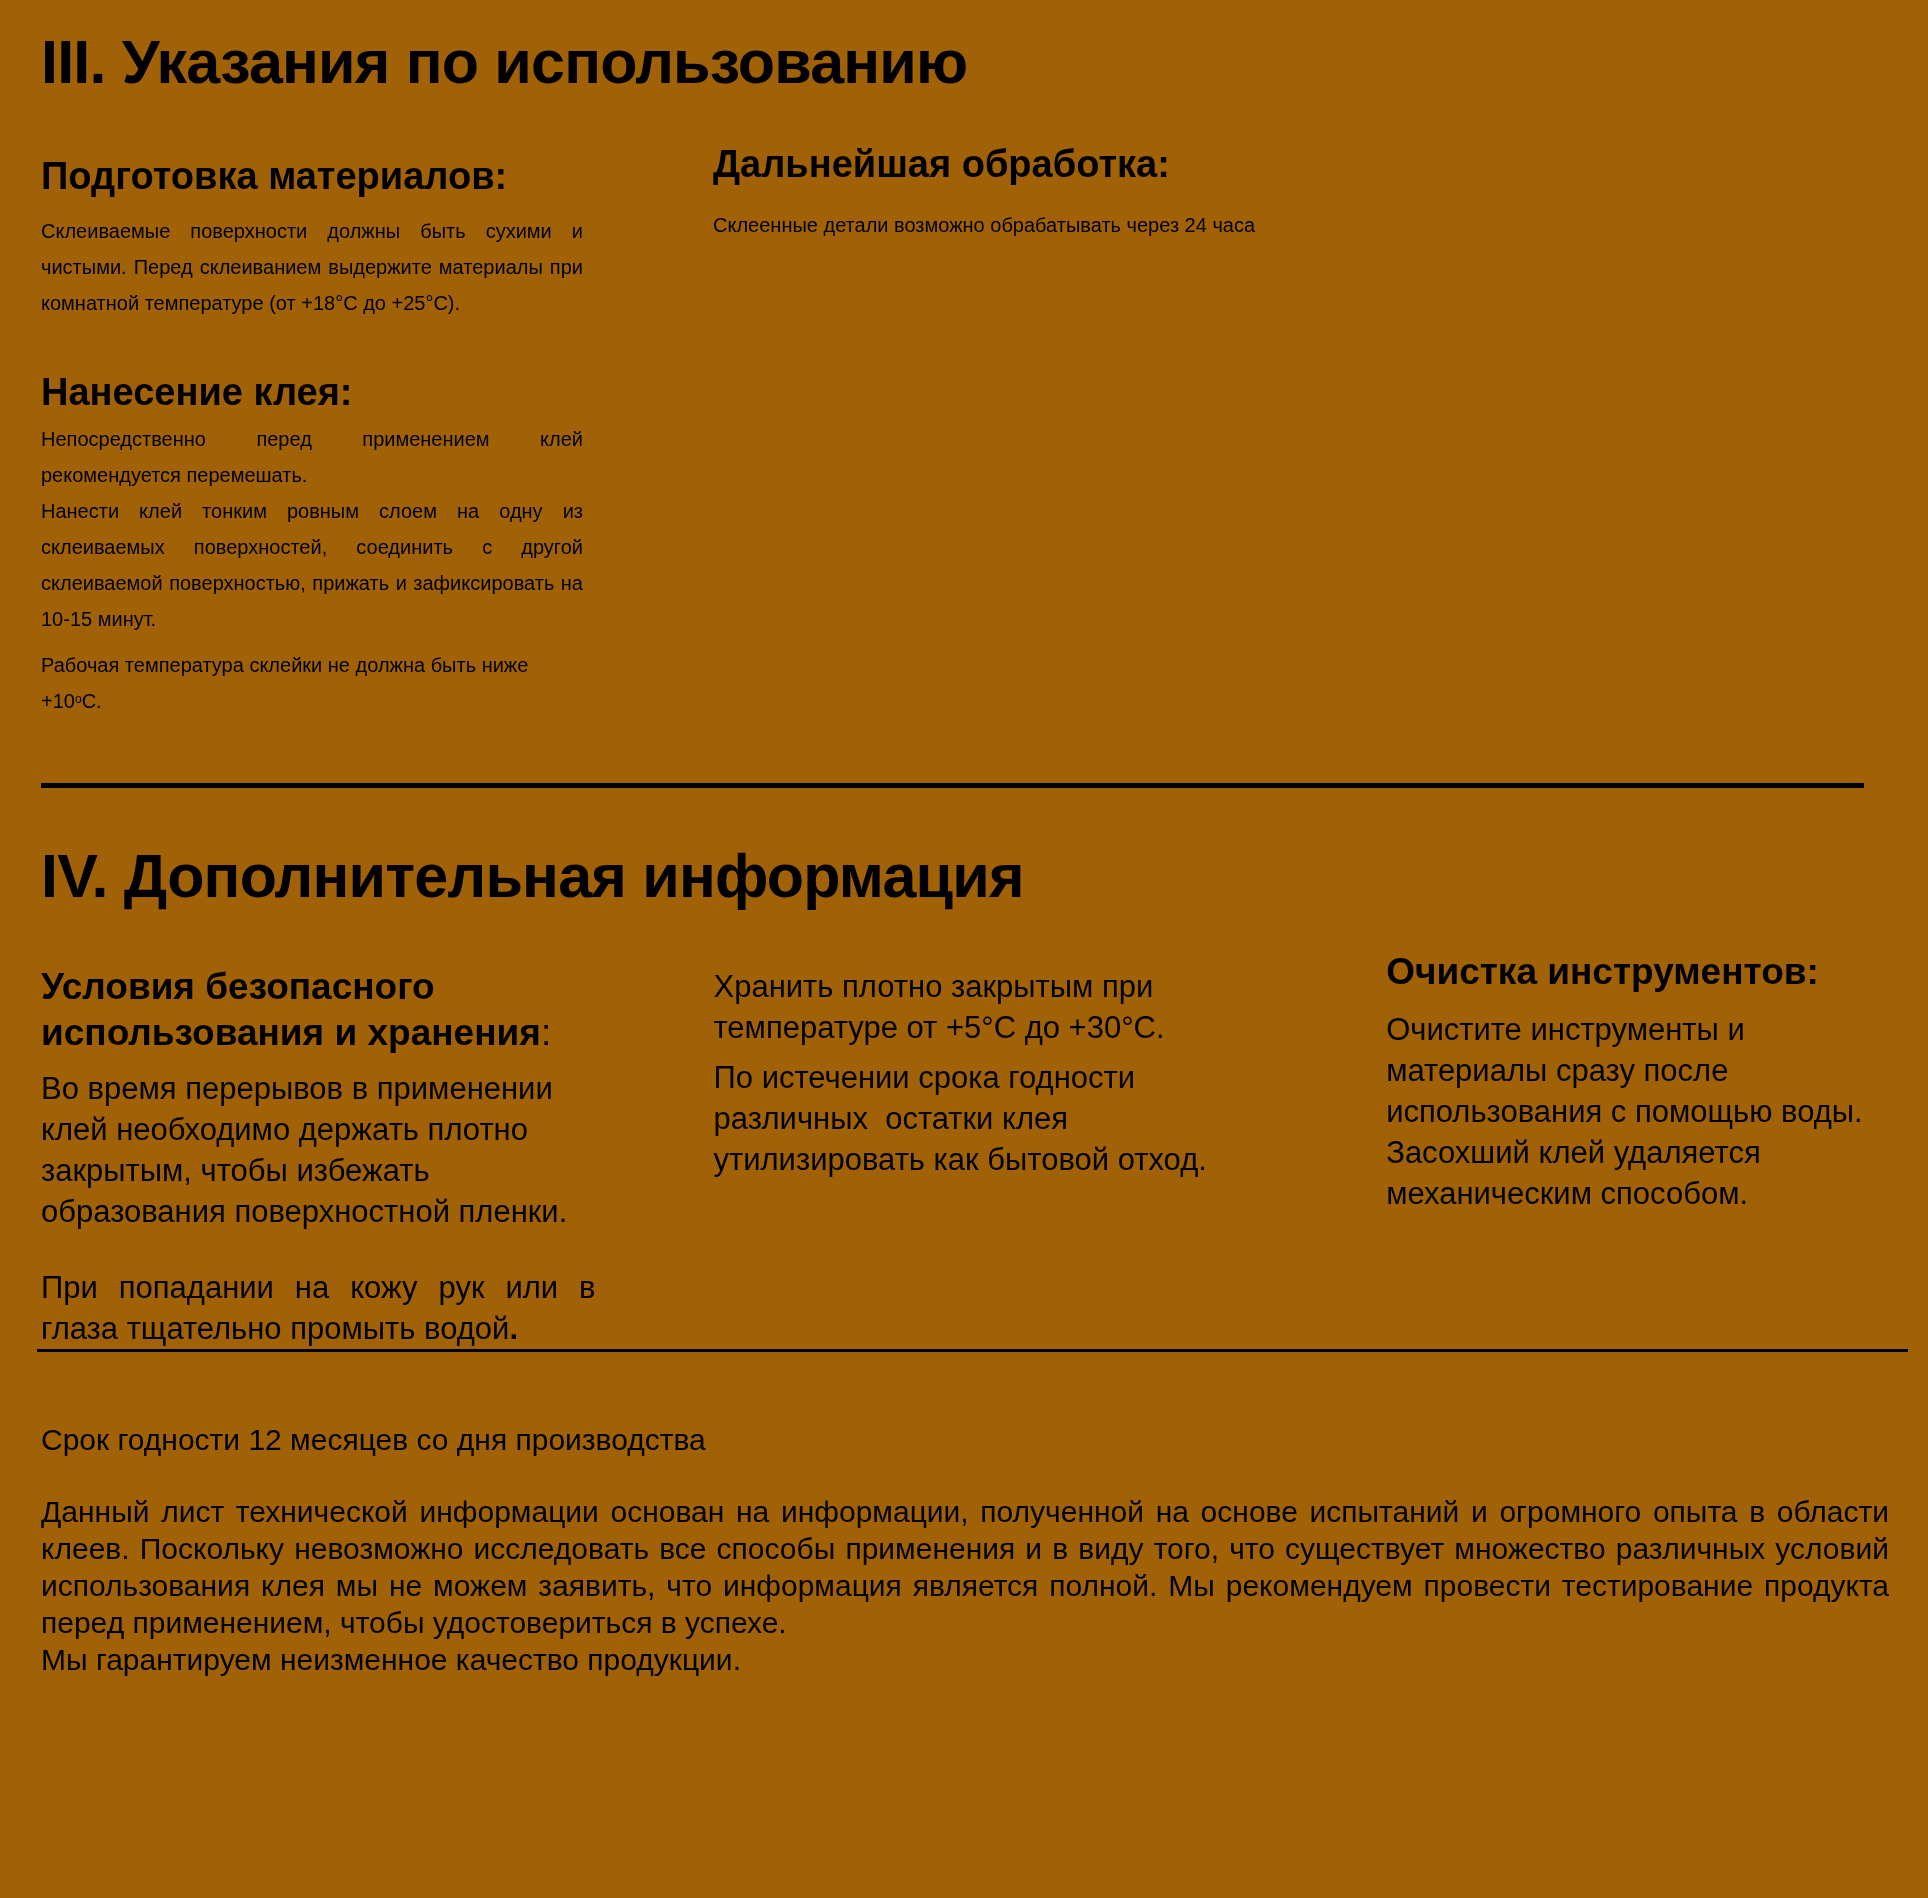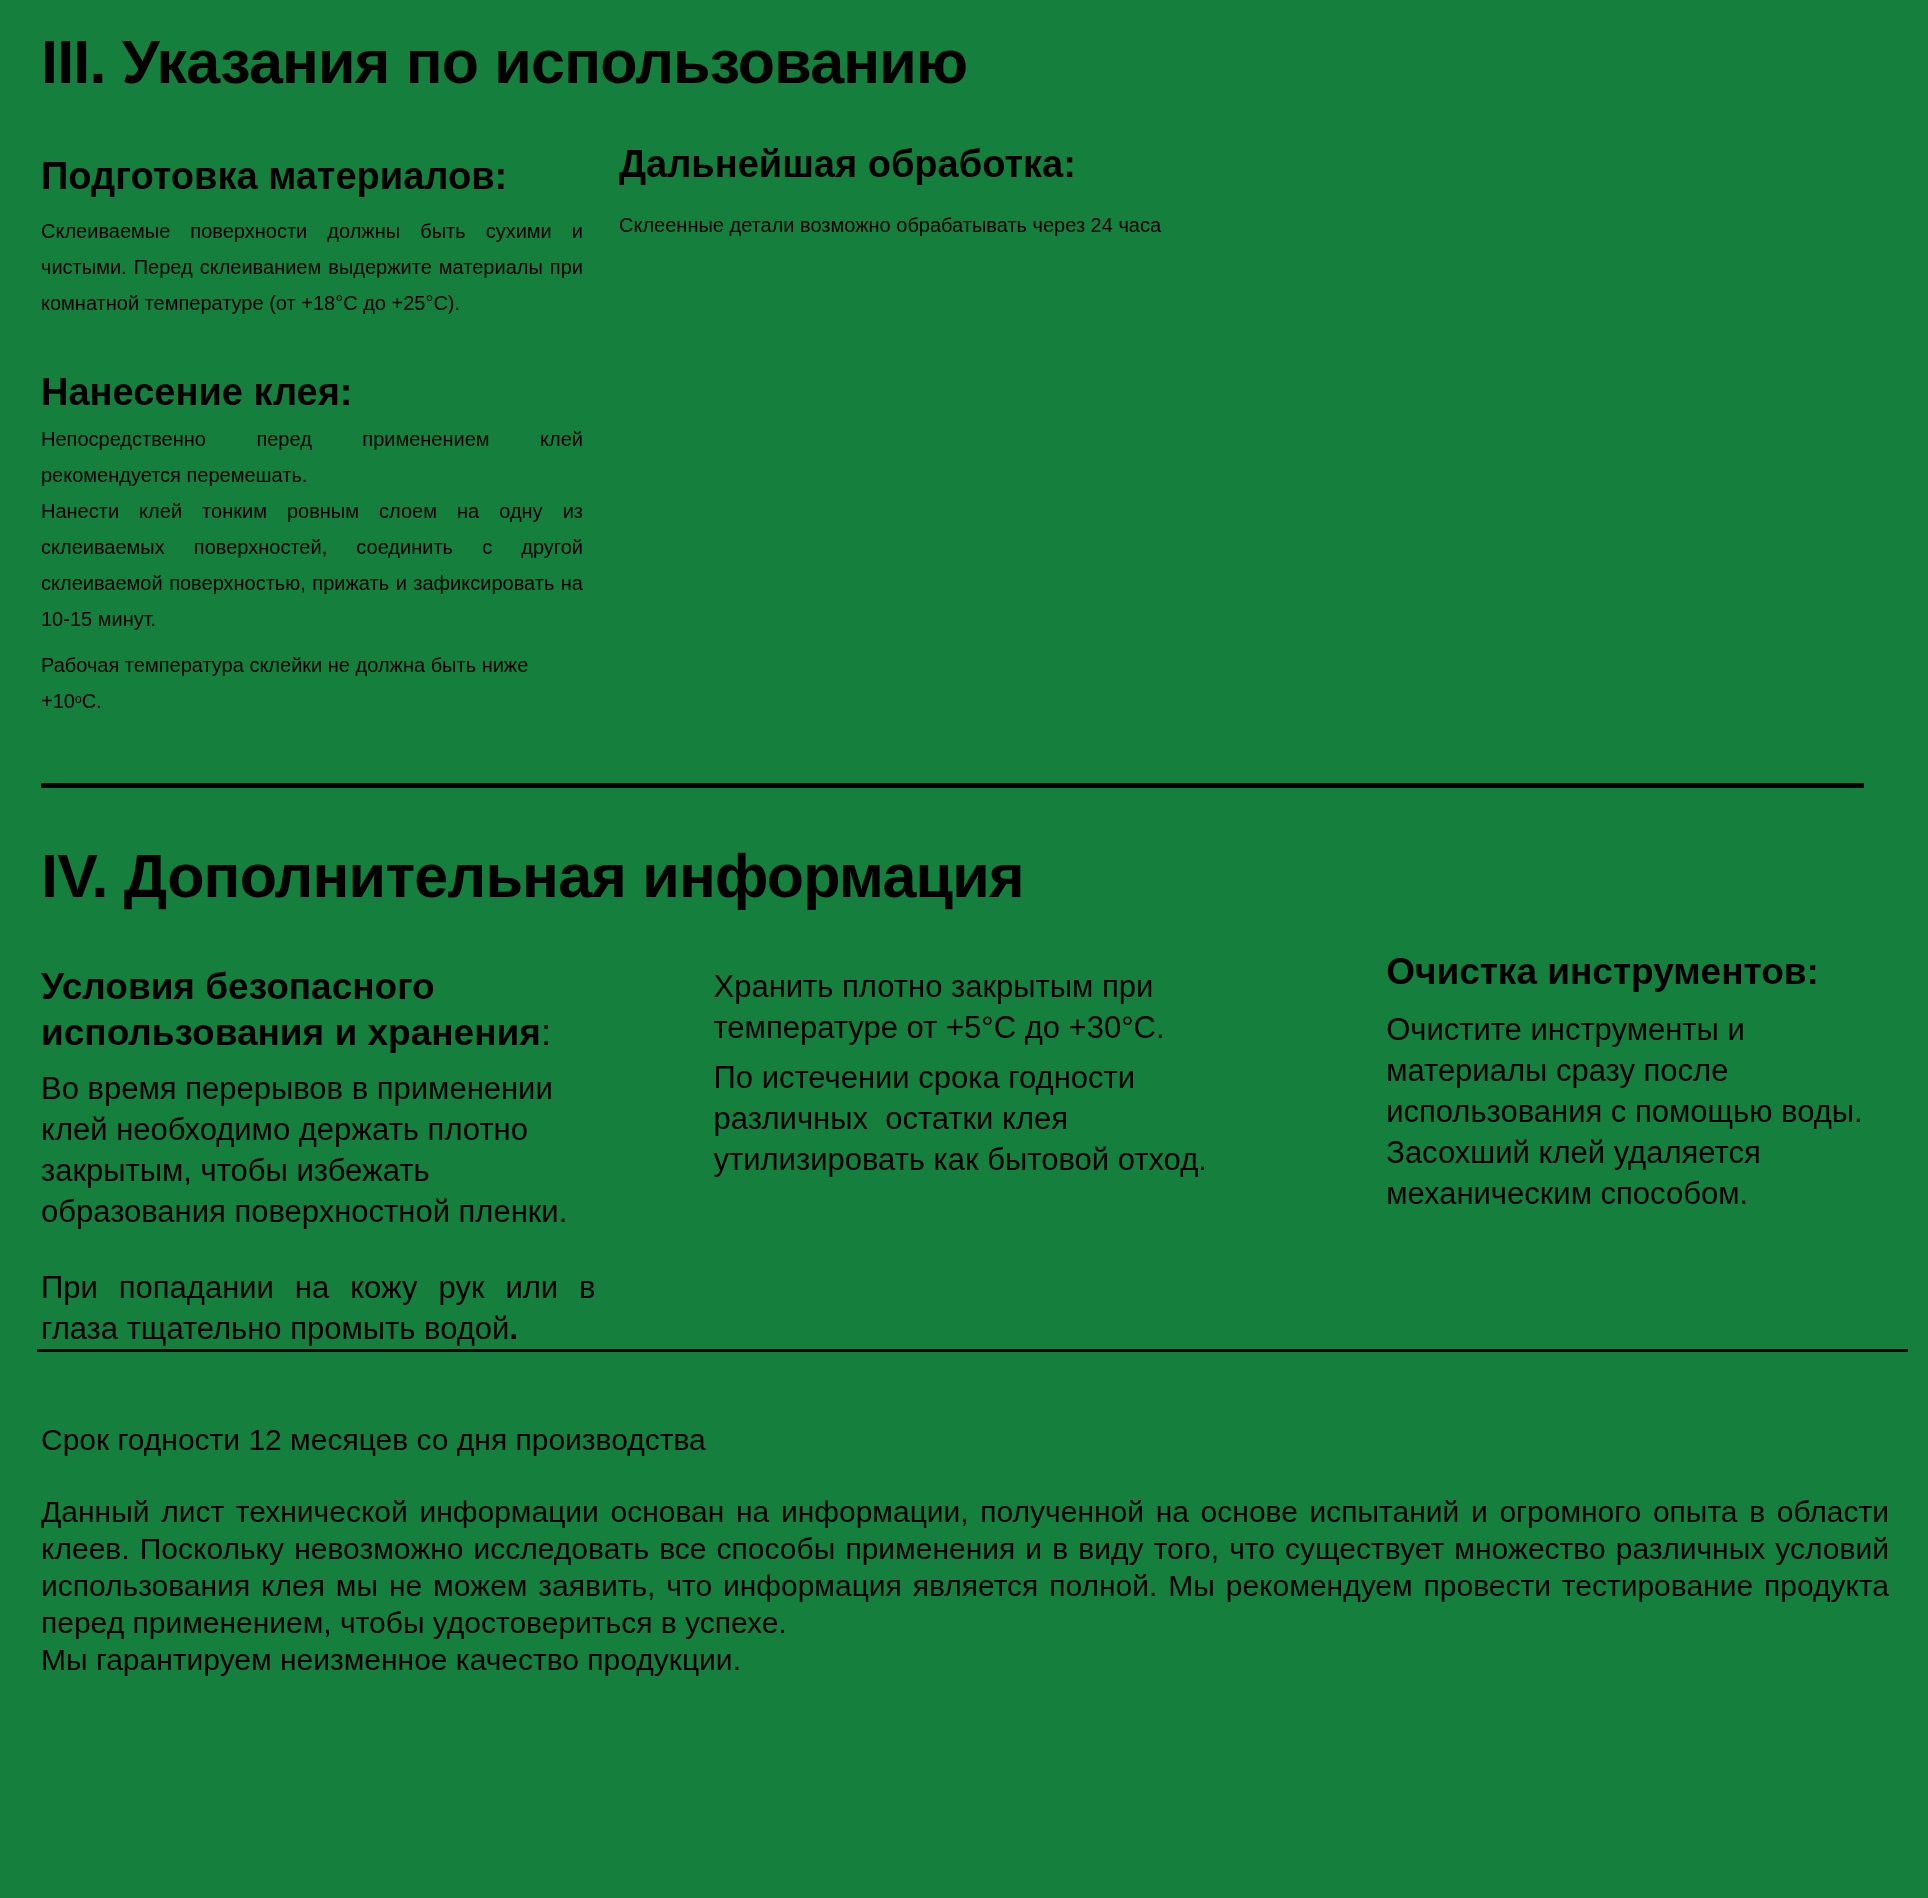--- a/index.html
+++ b/index.html
@@ -2,39 +2,39 @@
 <html lang="ru" style="font-size:13.5px"><head>
 <meta charset="utf-8">
 <style>
   html, body { margin: 0; padding: 0; background: #ffffff; }
   .page {
     position: relative;
     width: 1929px;
     height: 1898px;
     box-sizing: border-box;
     padding: 25px 40px 0 41px;
-    background: #15803d;
+    background: #a16207;
     color: #000000;
     font-family: "Liberation Sans", "DejaVu Sans", sans-serif;
     overflow: hidden;
   }
   h1 {
     margin: 0;
     font-size: 61px;
     line-height: 1.08;
     font-weight: 700;
     letter-spacing: -0.8px;
   }
   .sec3-title { margin-top: 5px; }
   .sec4-title { margin-top: 56px; }
 
   .cols { display: flex; align-items: flex-start; gap: 36px; }
   .sec3 { margin-top: 46px; }
   .sec3 .c1 { width: 542px; }
-  .sec3 .c2 { width: 546px; }
+  .sec3 .c2 { width: 546px; margin-left: 94px; }
 
   h2 { margin: 0; font-size: 38px; line-height: 1.18; font-weight: 700; }
   p  { margin: 0; font-size: 20px; line-height: 36px; }
   .just { text-align: justify; text-align-last: left; }
 
   .sec3 .c1 h2.h-top { margin-top: 12.6px; }
   .p-after-h   { margin-top: 13.5px; }
   .h2-second   { margin-top: 49px; }
   .p-tight     { margin-top: 6.7px; }
   .p-zero      { margin-top: 0; }

